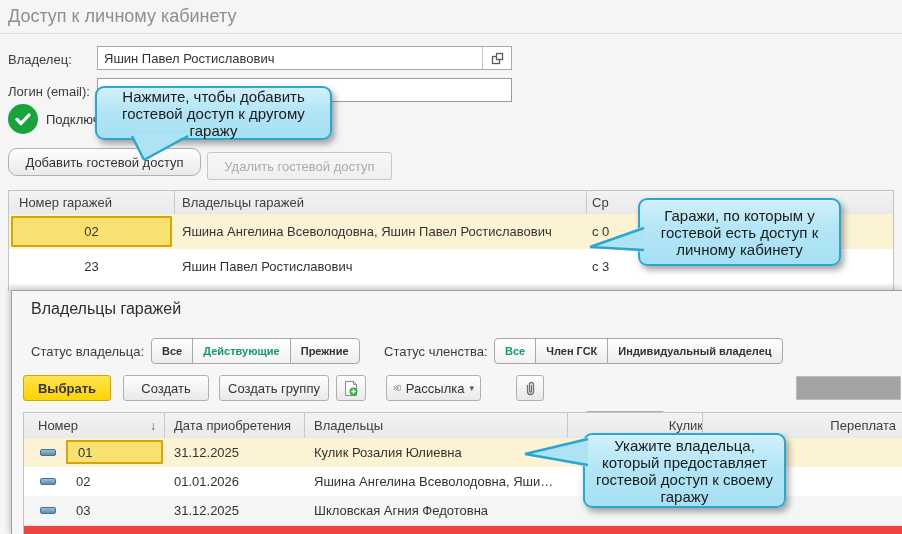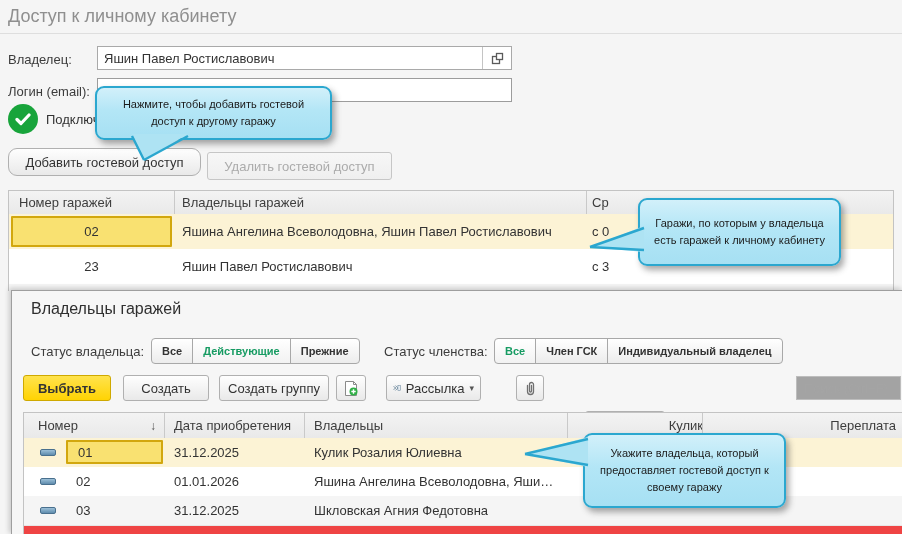--- a/index.html
+++ b/index.html
@@ -56,21 +56,21 @@
   .btn-yellow{border:1px solid #cfa900;background:linear-gradient(180deg,#ffe34d,#ffd303);font-weight:bold;color:#333;}
   .drop-arrow{font-size:9px;color:#555;margin-left:5px;}
   .search{box-sizing:border-box;border:1px solid #bdbdbd;background:#a3a3a3;height:24px;width:105px;
     font:13px "Liberation Sans",sans-serif;color:#333;padding:0 7px;}
   .search::placeholder{color:#a4a4a4;}
 
   
   .tip{position:absolute;box-sizing:border-box;z-index:30;
     background:linear-gradient(180deg,#d2f0fa 0%,#b3e6f6 45%,#a6e0f3 100%);
     border:2px solid #2ba7cf;border-radius:9px;box-shadow:3px 4px 6px rgba(60,60,60,.45);
-    color:#1b1b1b;text-align:center;font-size:11px;line-height:17px;
+    color:#1b1b1b;text-align:center;font-size:15px;line-height:17px;
     display:flex;align-items:center;justify-content:center;}
   .tip-inner{padding:2px 8px;}
   .tail{position:absolute;z-index:31;}
 
   .sort-ico{font-size:12px;color:#555;}
 </style>
 </head>
 <body>
 
 <div class="stage">
@@ -232,21 +232,21 @@
 
   <div class="tip" style="left:95px;top:86px;width:237px;height:54px;">
     <div class="tip-inner">Нажмите, чтобы добавить гостевой доступ к другому гаражу</div>
   </div>
   <svg class="tail" style="left:118px;top:134px;" width="80" height="28" viewBox="0 0 80 28">
     <polygon points="14,0 70,0 26,26" fill="#aee3f3"></polygon>
     <path d="M14,2 L26,26 M26,26 L70,2" fill="none" stroke="#2ba7cf" stroke-width="2.4"></path>
   </svg>
 
   <div class="tip" style="left:638px;top:198px;width:203px;height:68px;">
-    <div class="tip-inner">Гаражи, по которым у владельца есть гаражей к личному кабинету</div>
+    <div class="tip-inner">Гаражи, по которым у гостевой есть доступ к личному кабинету</div>
   </div>
   <svg class="tail" style="left:584px;top:226px;" width="64" height="30" viewBox="0 0 64 30">
     <polygon points="60,0 60,26 6,21" fill="#aee3f3"></polygon>
     <path d="M60,2 L6,21 M6,21 L60,24" fill="none" stroke="#2ba7cf" stroke-width="2.4"></path>
   </svg>
 
   <div class="tip" style="left:583px;top:433px;width:203px;height:75px;">
     <div class="tip-inner">Укажите владельца, который предоставляет гостевой доступ к своему гаражу</div>
   </div>
   <svg class="tail" style="left:518px;top:437px;" width="72" height="36" viewBox="0 0 72 36">

